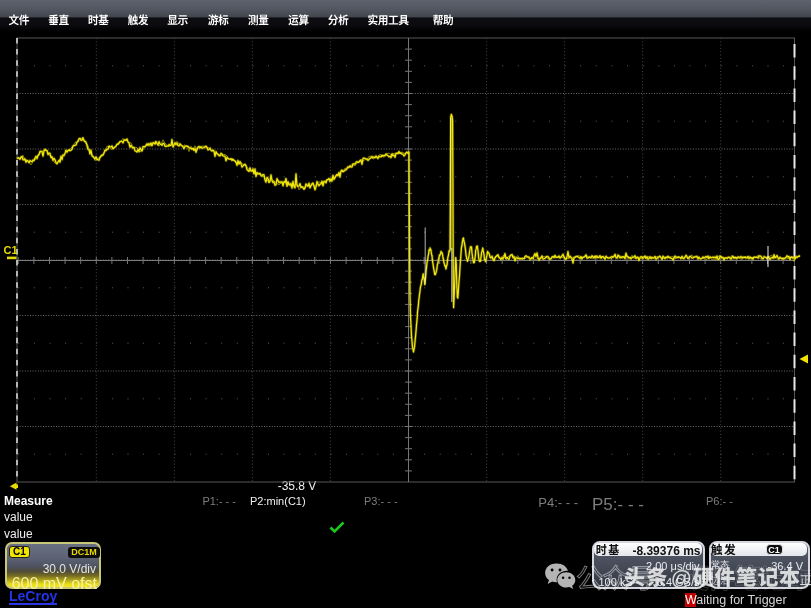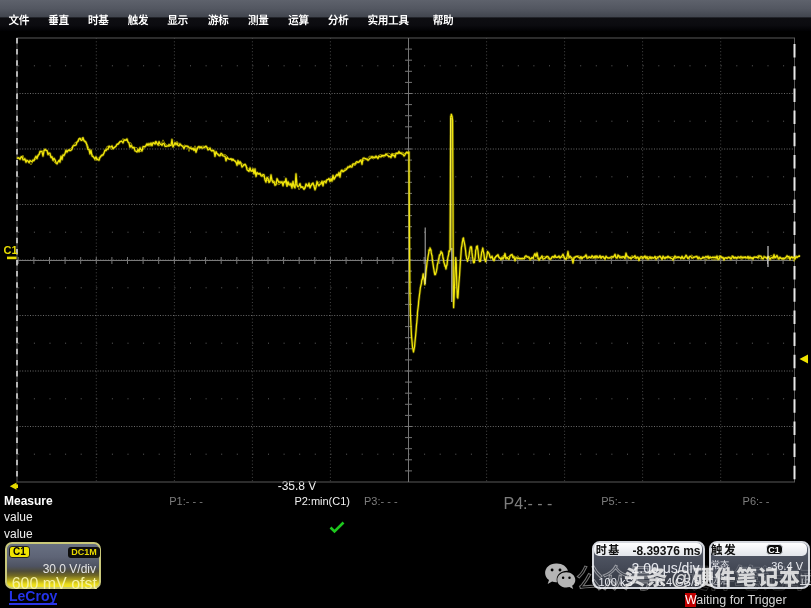--- a/index.html
+++ b/index.html
@@ -18,40 +18,40 @@
 #c1box { position:absolute; left:5px; top:541.5px; width:96px; height:47px; border:2px solid #c9c87a; border-radius:7px;
   background:linear-gradient(to bottom,#687082 0%,#5e6476 30%,#4e5362 52%,#4e4c3a 63%,#6f6724 73%,#b3a61c 84%,#e8db1c 93%,#f4e71f 100%); }
 </style></head>
 <body>
 <div id="menubar"></div>
 
 <div class="abs" style="left:4px;top:493.5px;font-size:12px;font-weight:bold;color:#fff">Measure</div>
 <div class="abs" style="left:4px;top:510px;font-size:12px;color:#eee">value</div>
 <div class="abs" style="left:4px;top:526.5px;font-size:12px;color:#eee">value</div>
 
-<div class="abs" style="left:136px;top:495px;width:100px;text-align:center;font-size:11px;color:#7d7d7d">P1:- - -</div>
-<div class="abs" style="left:250px;top:495px;width:100px;text-align:right;font-size:11px;color:#f0f0f0">P2:min(C1)</div>
+<div class="abs" style="left:136px;top:495px;width:100px;text-align:right;font-size:11px;color:#7d7d7d">P1:- - -</div>
+<div class="abs" style="left:250px;top:495px;width:100px;text-align:left;font-size:11px;color:#f0f0f0">P2:min(C1)</div>
 <div class="abs" style="left:364px;top:495px;width:100px;font-size:11px;color:#7d7d7d">P3:- - -</div>
-<div class="abs" style="left:478px;top:495px;width:100px;text-align:center;font-size:16px;color:#7d7d7d">P4:- - -</div>
-<div class="abs" style="left:568px;top:495px;width:100px;text-align:center;font-size:11px;color:#7d7d7d">P5:- - -</div>
-<div class="abs" style="left:706px;top:495px;width:100px;text-align:center;font-size:11px;color:#7d7d7d">P6:- -</div>
+<div class="abs" style="left:478px;top:495px;width:100px;text-align:right;font-size:13px;color:#7d7d7d">P4:- - -</div>
+<div class="abs" style="left:592px;top:495px;width:100px;text-align:left;font-size:17px;color:#7d7d7d">P5:- - -</div>
+<div class="abs" style="left:706px;top:495px;width:100px;text-align:left;font-size:11px;color:#7d7d7d">P6:- -</div>
 <div class="abs" style="left:247px;top:479px;width:100px;text-align:center;font-size:12px;color:#f0f0f0">-35.8 V</div>
 
 <div id="c1box">
   <div class="abs" style="left:2px;top:2.5px;width:21px;height:12px;background:#f0e400;border:1px solid #222;border-radius:3px;color:#000;font-weight:bold;font-size:10px;text-align:center;line-height:10px">C1</div>
   <div class="abs" style="left:61px;top:3px;width:32px;height:11px;background:#0d0d0d;border-radius:3px;color:#e8d900;font-weight:bold;font-size:9px;text-align:center;line-height:11px">DC1M</div>
   <div class="abs" style="right:3px;top:18.5px;font-size:12px;color:#e4e4e4;">30.0 V/div</div>
   <div class="abs" style="right:2px;top:31.5px;font-size:16px;color:#f6f2a2;">600 mV ofst</div>
 </div>
 <div class="abs" style="left:9px;top:590px;font-size:14px;font-weight:bold;color:#2433e8;border-bottom:2px solid #2a35e8;padding-bottom:0px;line-height:13px">LeCroy</div>
 
 <div id="tbbox">
   <div class="whitebar" style="width:108px"></div>
   <div class="abs" style="right:2px;top:1.5px;font-size:12px;font-weight:bold;color:#111">-8.39376&nbsp;ms</div>
-  <div class="abs" style="right:3px;top:17.5px;font-size:14px;color:#e8eaf0">2.00 μs/div</div>
+  <div class="abs" style="right:3px;top:17.5px;font-size:11px;color:#e8eaf0">2.00 μs/div</div>
   <div class="abs" style="left:5px;top:33px;font-size:11px;color:#e8eaf0">100 kS</div>
   <div class="abs" style="right:3px;top:33px;font-size:11px;color:#e8eaf0">6.4 GS/s</div>
 </div>
 <div id="trbox">
   <div class="whitebar" style="width:96px"></div>
   <div class="badge" style="left:55px;top:1.5px;width:17px;border:1px solid #dfe2e8;">C1</div>
   <div class="badge" style="left:73.5px;top:13px;width:19.5px;border:1px solid #dfe2e8;margin-left:36px;">DC</div>
   <div class="abs" style="right:5px;top:17.5px;font-size:11px;color:#e8eaf0">-36.4 V</div>
 </div>
 

